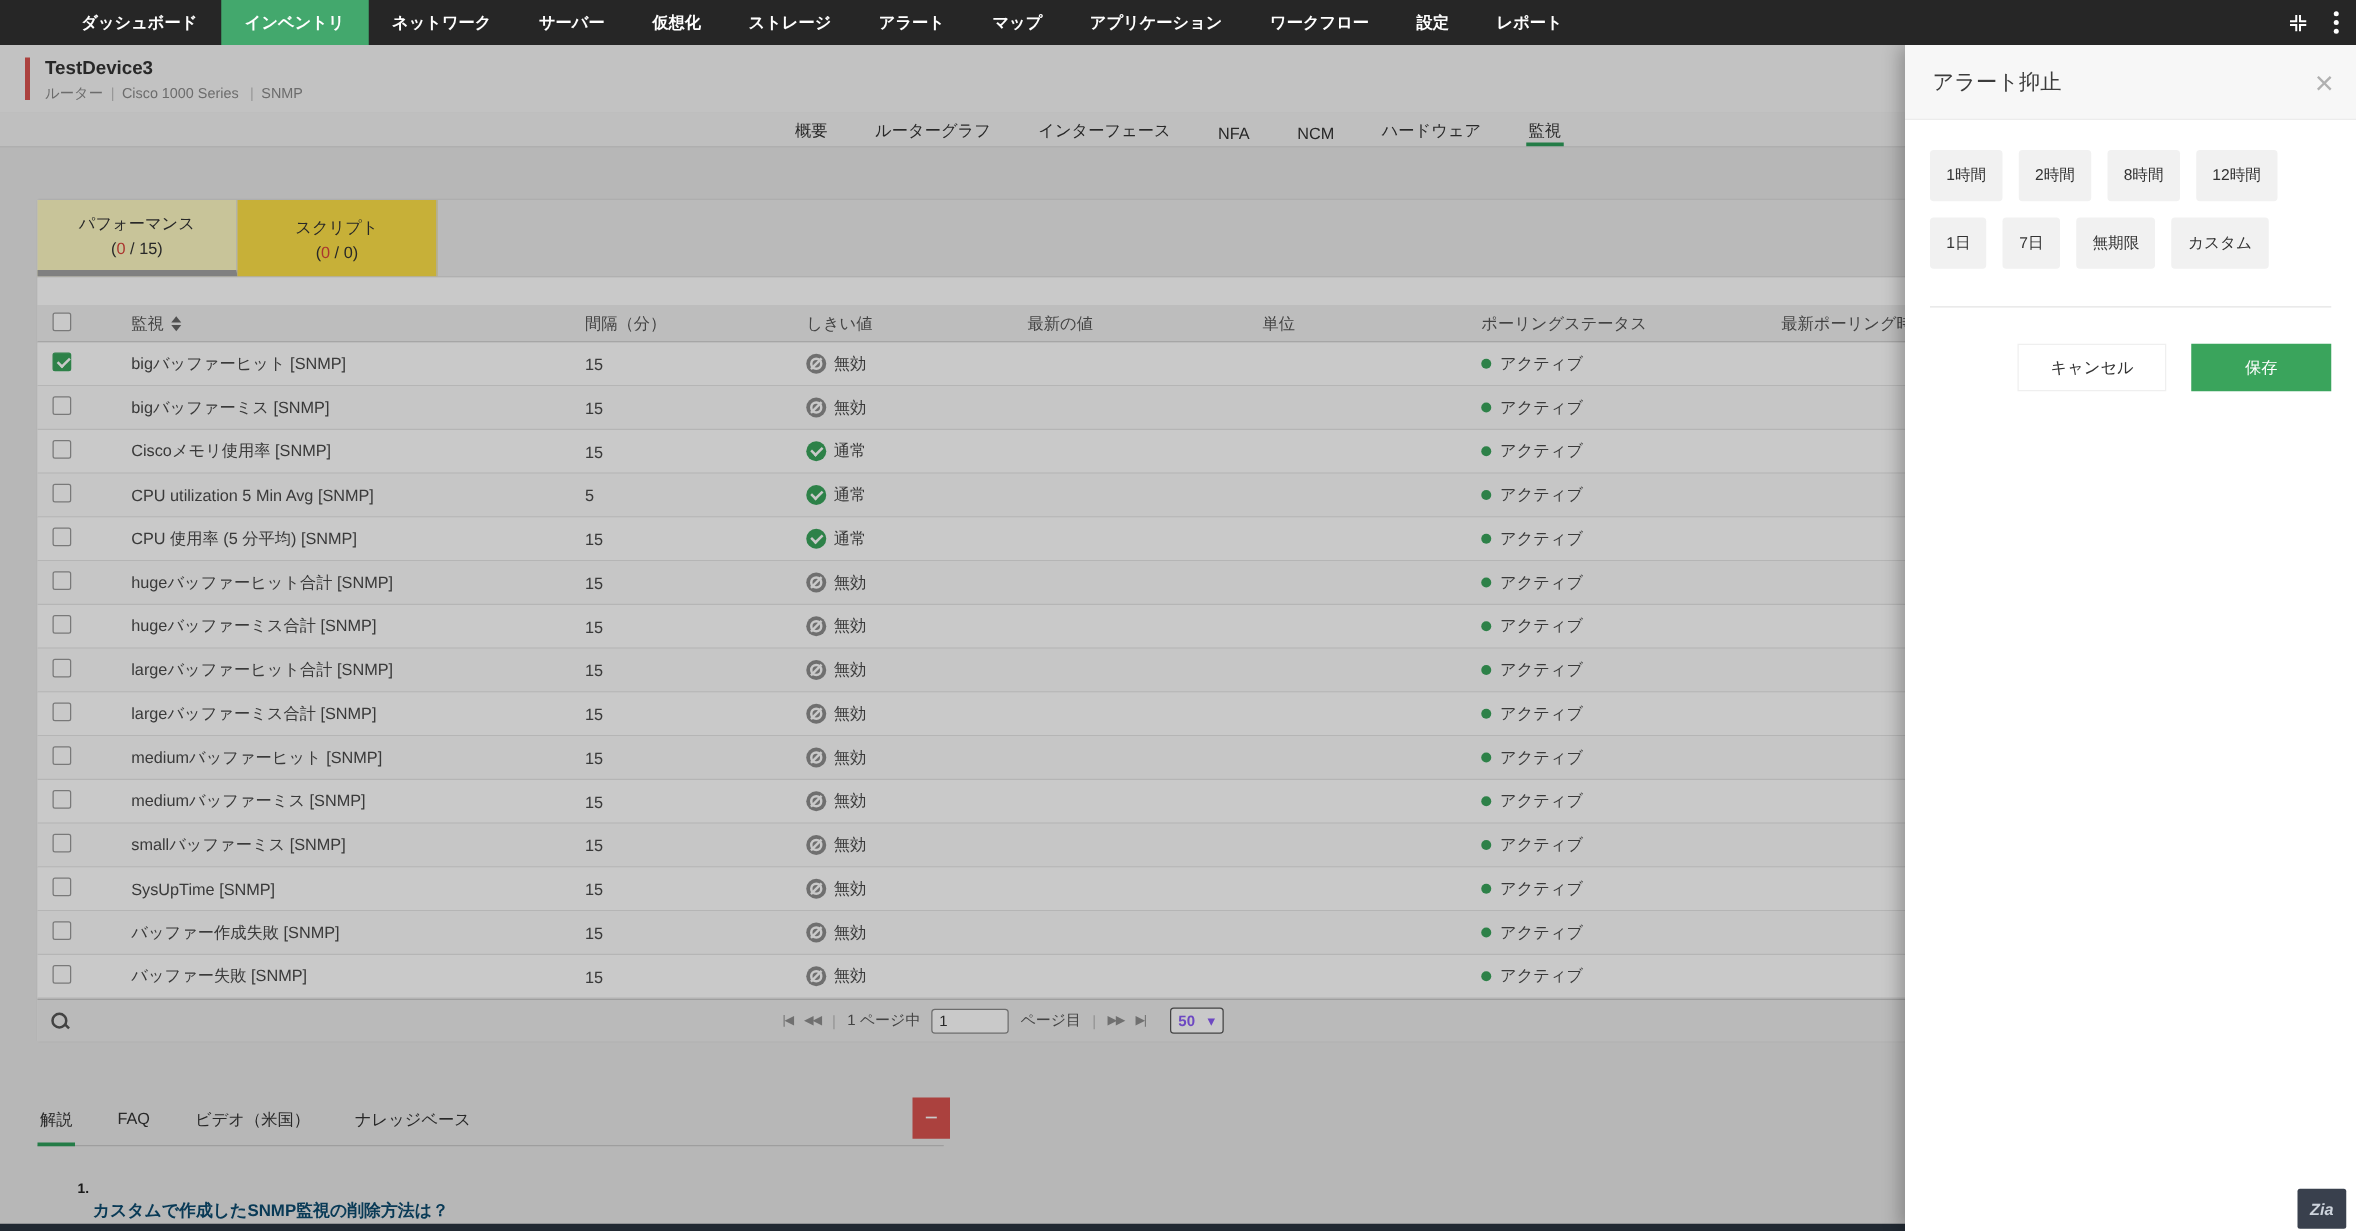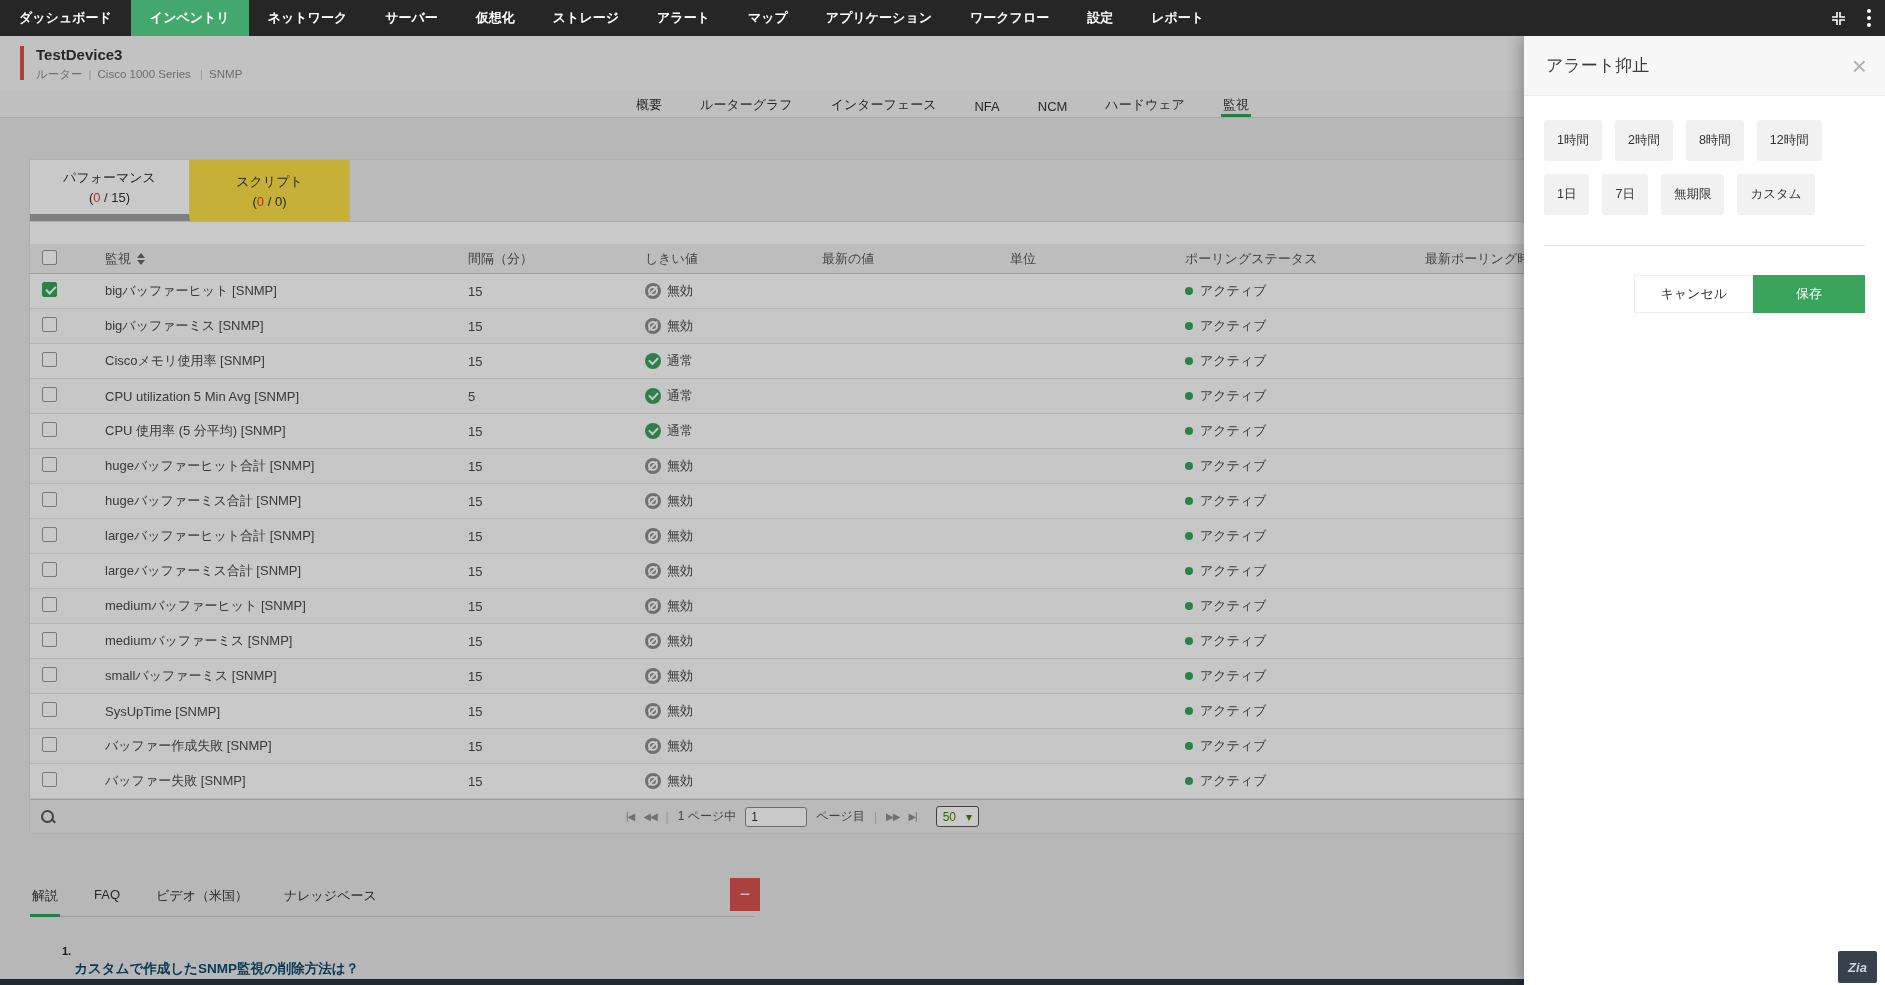--- a/index.html
+++ b/index.html
@@ -24,21 +24,21 @@
   .device-sub b { font-weight:normal; color:#c0c0c0; padding:0 6px; }
 
   .device-tabs { height:28px; background:#f3f3f3; border-bottom:1px solid #d7d7d7; display:flex; justify-content:center; gap:34px;align-items:flex-end; }
   .dtab { font-size:13px; color:#333; display:flex; align-items:center; padding:0 2px; border-bottom:3px solid transparent; cursor:pointer; }
   .dtab.active { border-bottom-color:#2e9e5b; }
 
   
   .card { margin:42px 0 0 30px; width:1545px; background:#fff; box-shadow:0 0 2px rgba(0,0,0,.15); }
   .subtab-strip { height:62px; background:#ececec; display:flex; border-bottom:1px solid #dcdcdc; }
   .subtab { width:160px; display:flex; flex-direction:column; align-items:center; justify-content:center; gap:3px; font-size:13px; color:#333; background:#fde047; border-right:1px solid #dcdcdc; cursor:pointer; }
-  .subtab.active { background:#ffffff; border-bottom:7px solid #a3a3a3; }
+  .subtab.active { background:#fef9c3; border-bottom:5px solid #a3a3a3; }
   .subtab-count .red { color:#d9453c; }
 
   .gap22 { height:22px; background:#fff; }
 
   .thead { display:flex; height:30px; background:#f0f0f0; border-bottom:1px solid #c9c9c9; align-items:center; font-size:13px; color:#555; }
   .trow { display:flex; height:35px; align-items:center; font-size:13px; color:#4a4a4a; border-bottom:1px solid #e6e6e6; background:#fff; }
   .trow:nth-child(even) { background:#fbfbfb; }
   .c-check { width:45px; padding-left:12px; }
   .c-name { width:385px; padding-left:30px; }
   .c-interval { width:180px; padding-left:8px; }
@@ -67,21 +67,21 @@
   .dot-active { width:8px; height:8px; border-radius:50%; background:#3aa45c; flex:0 0 auto; }
 
   .tfoot { height:34px; background:#ececec; border-top:1px solid #c9c9c9; position:relative; display:flex; align-items:center; justify-content:center; font-size:12px; color:#555; }
   .search-ic { position:absolute; left:10px; top:9px; width:16px; height:16px; cursor:pointer; }
   .search-ic::before { content:""; position:absolute; left:1px; top:1px; width:9px; height:9px; border:2px solid #555; border-radius:50%; }
   .search-ic::after { content:""; position:absolute; left:11px; top:11px; width:5px; height:2px; background:#555; transform:rotate(45deg); }
   .pager { display:flex; align-items:center; gap:9px; }
   .pg-ic { color:#8f8f8f; font-size:10px; letter-spacing:-1px; cursor:pointer; }
   .pg-sep { color:#bbb; }
   .pg-input { width:62px; height:20px; border:1px solid #8a8a8a; border-radius:3px; background:#fff; font-size:12px; padding:0 5px; color:#333; font-family:inherit; }
-  .pg-select { height:21px; border:1px solid #555; border-radius:3px; background:#fff; display:inline-flex; align-items:center; gap:10px; padding:0 6px; font-size:12px; color:#4d7c0f; cursor:pointer; margin-left:10px; }
+  .pg-select { height:21px; border:1px solid #555; border-radius:3px; background:#fff; display:inline-flex; align-items:center; gap:10px; padding:0 6px; font-size:12px; color:#8b5cf6; cursor:pointer; margin-left:10px;font-weight:bold; }
 
   
   .help { margin:48px 0 0 30px; width:725px; position:relative; }
   .help-tabs { display:flex; gap:32px; border-bottom:1px solid #c9c9c9; padding-bottom:0; }
   .htab { font-size:13px; color:#333; padding:6px 2px 9px; border-bottom:3px solid transparent; margin-bottom:-1px; cursor:pointer; }
   .htab.active { border-bottom-color:#2e9e5b; }
   .help-collapse { position:absolute; right:-5px; top:-3px; width:30px; height:33px; background:#d9534f; color:#fff; font-size:18px; display:flex; align-items:center; justify-content:center; cursor:pointer; }
   .faq-item { margin:27px 0 0 32px; display:flex; gap:3px; }
   .faq-num { font-size:11px; font-weight:bold; color:#222; padding-top:1px; }
   .faq-q { font-size:13.5px; font-weight:bold; color:#0c4a6e; cursor:pointer;margin-top:16px; }
@@ -90,30 +90,30 @@
   
   .scrim { position:absolute; top:36px; left:0; right:0; bottom:0; background:rgba(0,0,0,.21); z-index:50; }
   .panel { position:absolute; top:36px; right:0; width:361px; bottom:0; background:#fff; z-index:60; box-shadow:-4px 0 14px rgba(0,0,0,.28); }
   .panel-head { height:60px; background:#f7f7f7; border-bottom:1px solid #ececec; display:flex; align-items:center; padding:0 18px 0 22px; }
   .panel-title { font-size:17px; color:#3c3c3c; }
   .panel-close { margin-left:auto; font-size:26px; line-height:1; color:#b0b0b0; font-weight:normal; cursor:pointer; }
   .panel-body { padding:24px 20px 0 20px; }
   .durations { display:flex; flex-wrap:wrap; gap:13px; }
   .dur-btn { background:#f1f1f1; border:none; border-radius:3px; padding:12px 13px; font-size:12.5px; color:#333; font-family:inherit; cursor:pointer; }
   .panel-divider { margin-top:30px; border-top:1px solid #e3e3e3; }
-  .panel-actions { margin-top:29px; display:flex; justify-content:flex-end; }
+  .panel-actions { margin-top:29px; display:flex; justify-content:flex-end; gap:20px; }
   .btn-cancel { background:#fff; border:1px solid #efefef; padding:9px 25px; font-size:13px; color:#333; font-family:inherit; cursor:pointer; }
   .btn-save { background:#3aa45c; border:none; padding:9px 43px; font-size:13px; color:#fff; font-family:inherit; cursor:pointer; }
   .zia-badge { position:absolute; right:8px; bottom:2px; width:39px; height:32px; background:#39404d; border-radius:2px; display:flex; align-items:center; justify-content:center; color:#cdd3dc; font-size:13px; font-style:italic; font-weight:bold; cursor:pointer; }
 </style>
 </head>
 <body>
 
 <nav class="topnav">
-  <div style="display:flex;">
+  <div style="display:flex;margin-left:46px;">
       <div class="nav-item">ダッシュボード</div>
       <div class="nav-item active">インベントリ</div>
       <div class="nav-item">ネットワーク</div>
       <div class="nav-item">サーバー</div>
       <div class="nav-item">仮想化</div>
       <div class="nav-item">ストレージ</div>
       <div class="nav-item">アラート</div>
       <div class="nav-item">マップ</div>
       <div class="nav-item">アプリケーション</div>
       <div class="nav-item">ワークフロー</div>

